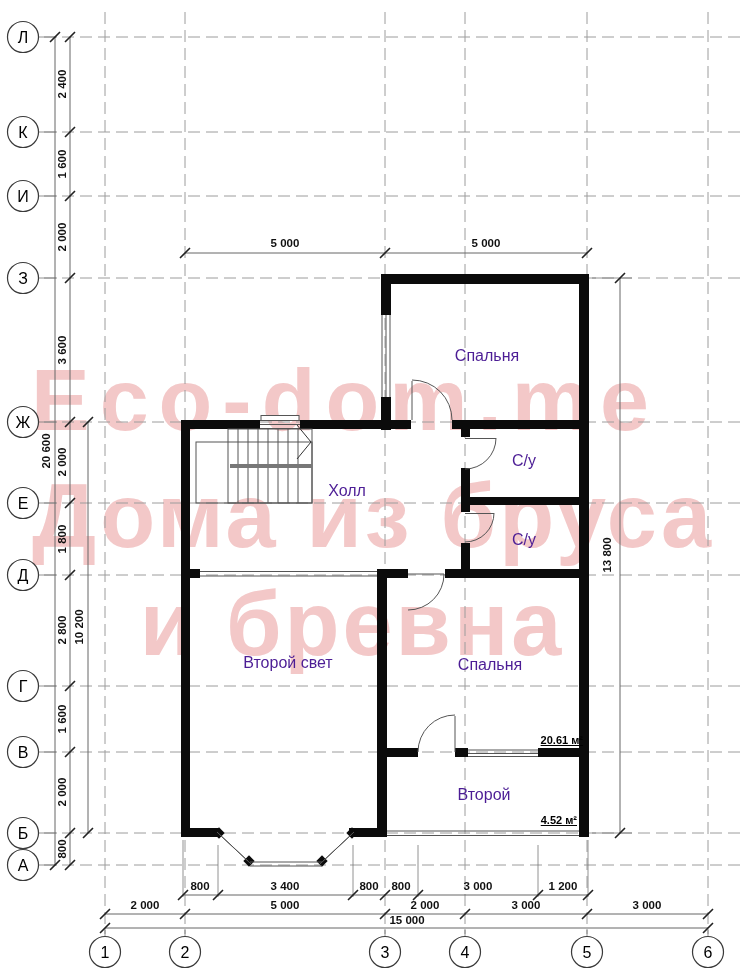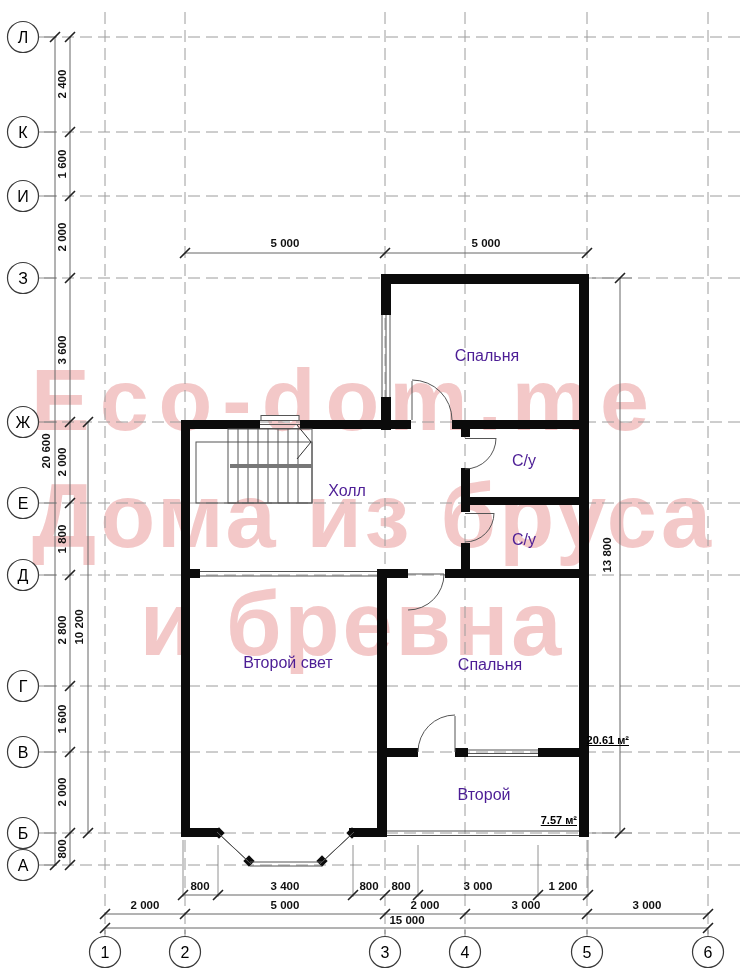--- a/index.html
+++ b/index.html
@@ -226,16 +226,16 @@
     </g>
   </svg>
 
   <span class="roomlabel" style="left:487px;top:356px;">Спальня</span>
   <span class="roomlabel" style="left:524px;top:461px;">С/у</span>
   <span class="roomlabel" style="left:524px;top:540px;">С/у</span>
   <span class="roomlabel" style="left:347px;top:491px;">Холл</span>
   <span class="roomlabel" style="left:288px;top:663px;">Второй свет</span>
   <span class="roomlabel" style="left:490px;top:665px;">Спальня</span>
   <span class="roomlabel" style="left:484px;top:795px;">Второй</span>
-  <span class="arealabel" style="left:583px;top:740px;margin-left:46px;">20.61 м²</span>
-  <span class="arealabel" style="left:577px;top:820px;">7.57 м²</span>
+  <span class="arealabel" style="left:583px;top:740px;">20.61 м²</span>
+  <span class="arealabel" style="left:577px;top:820px;">4.52 м²</span>
 
 </div>
 
 </body></html>

